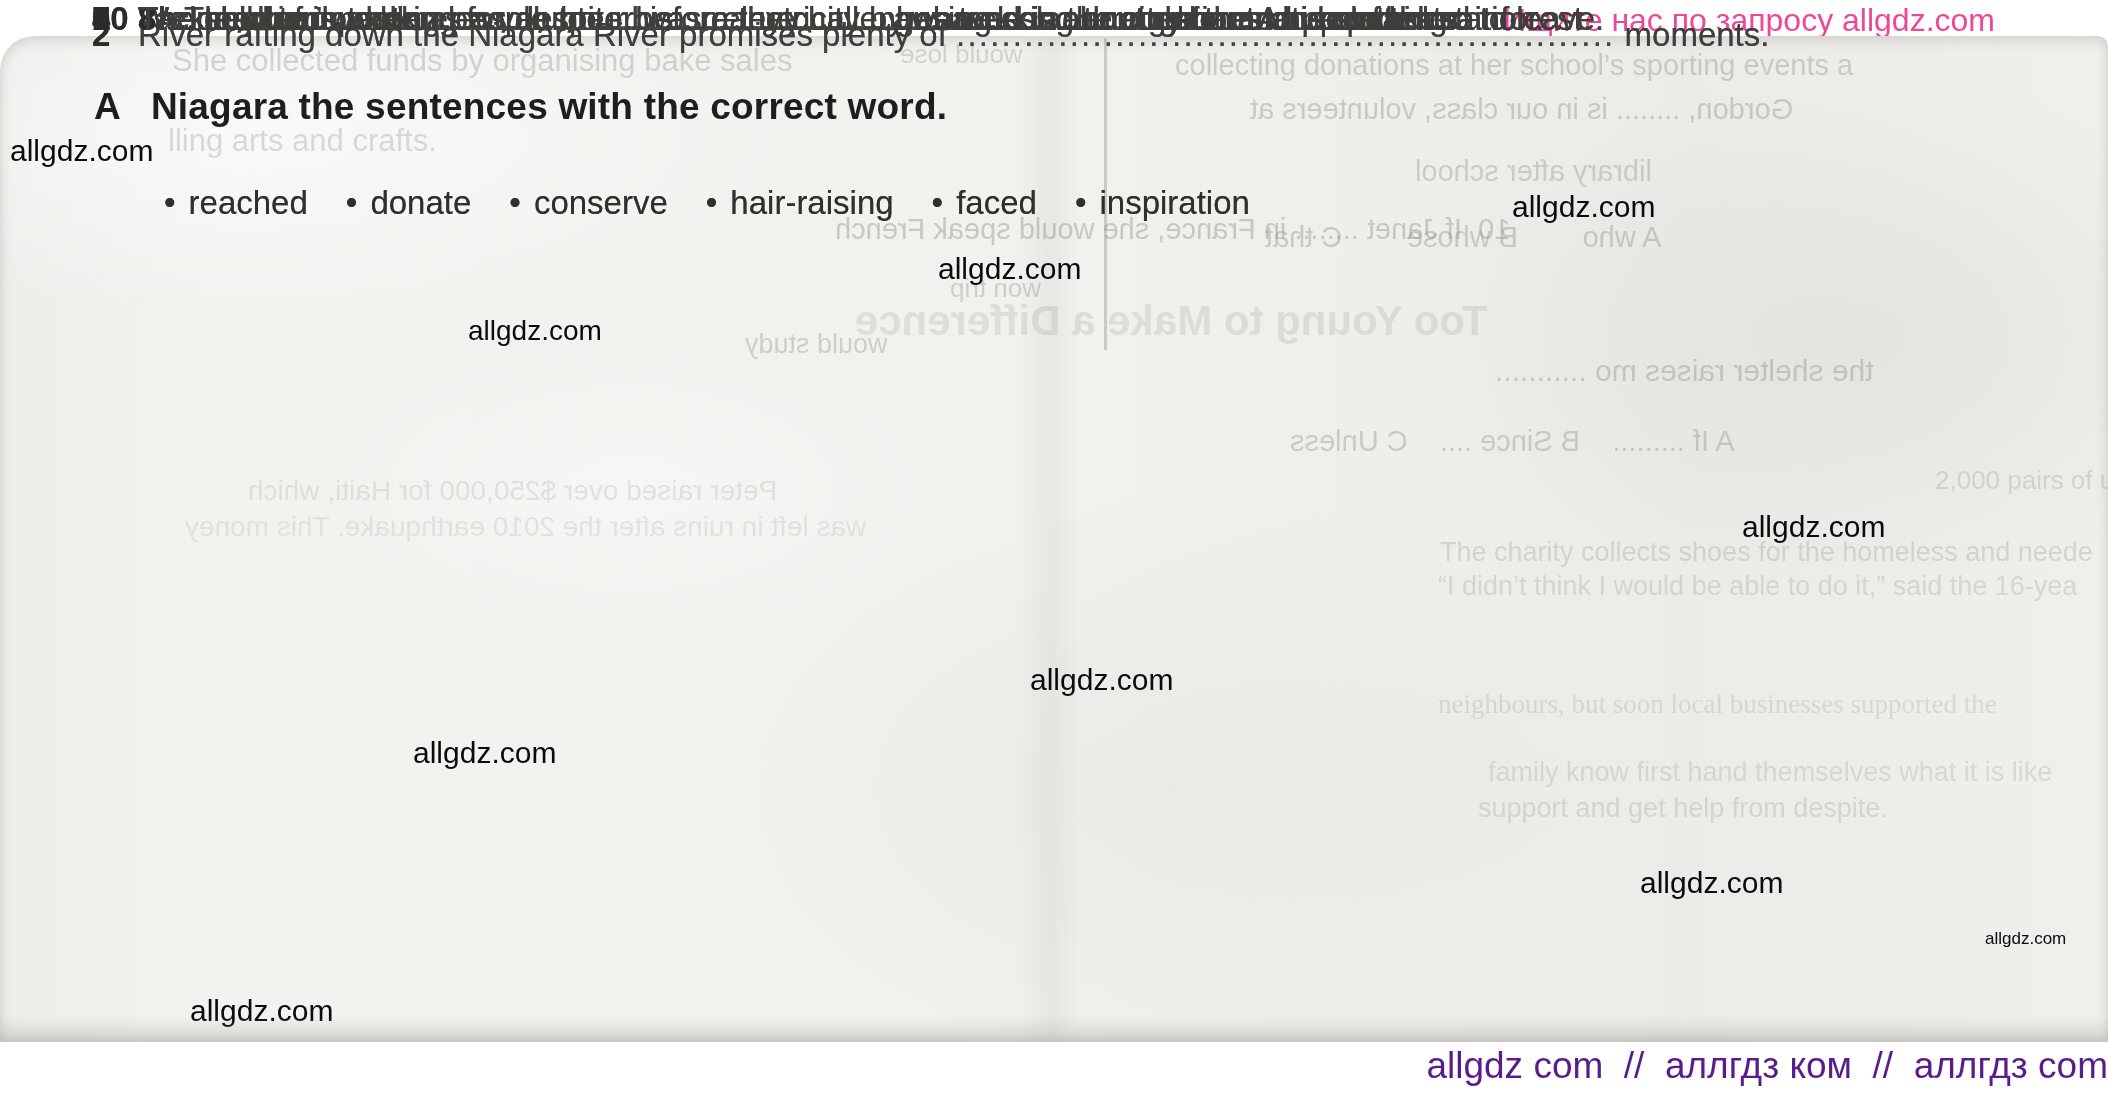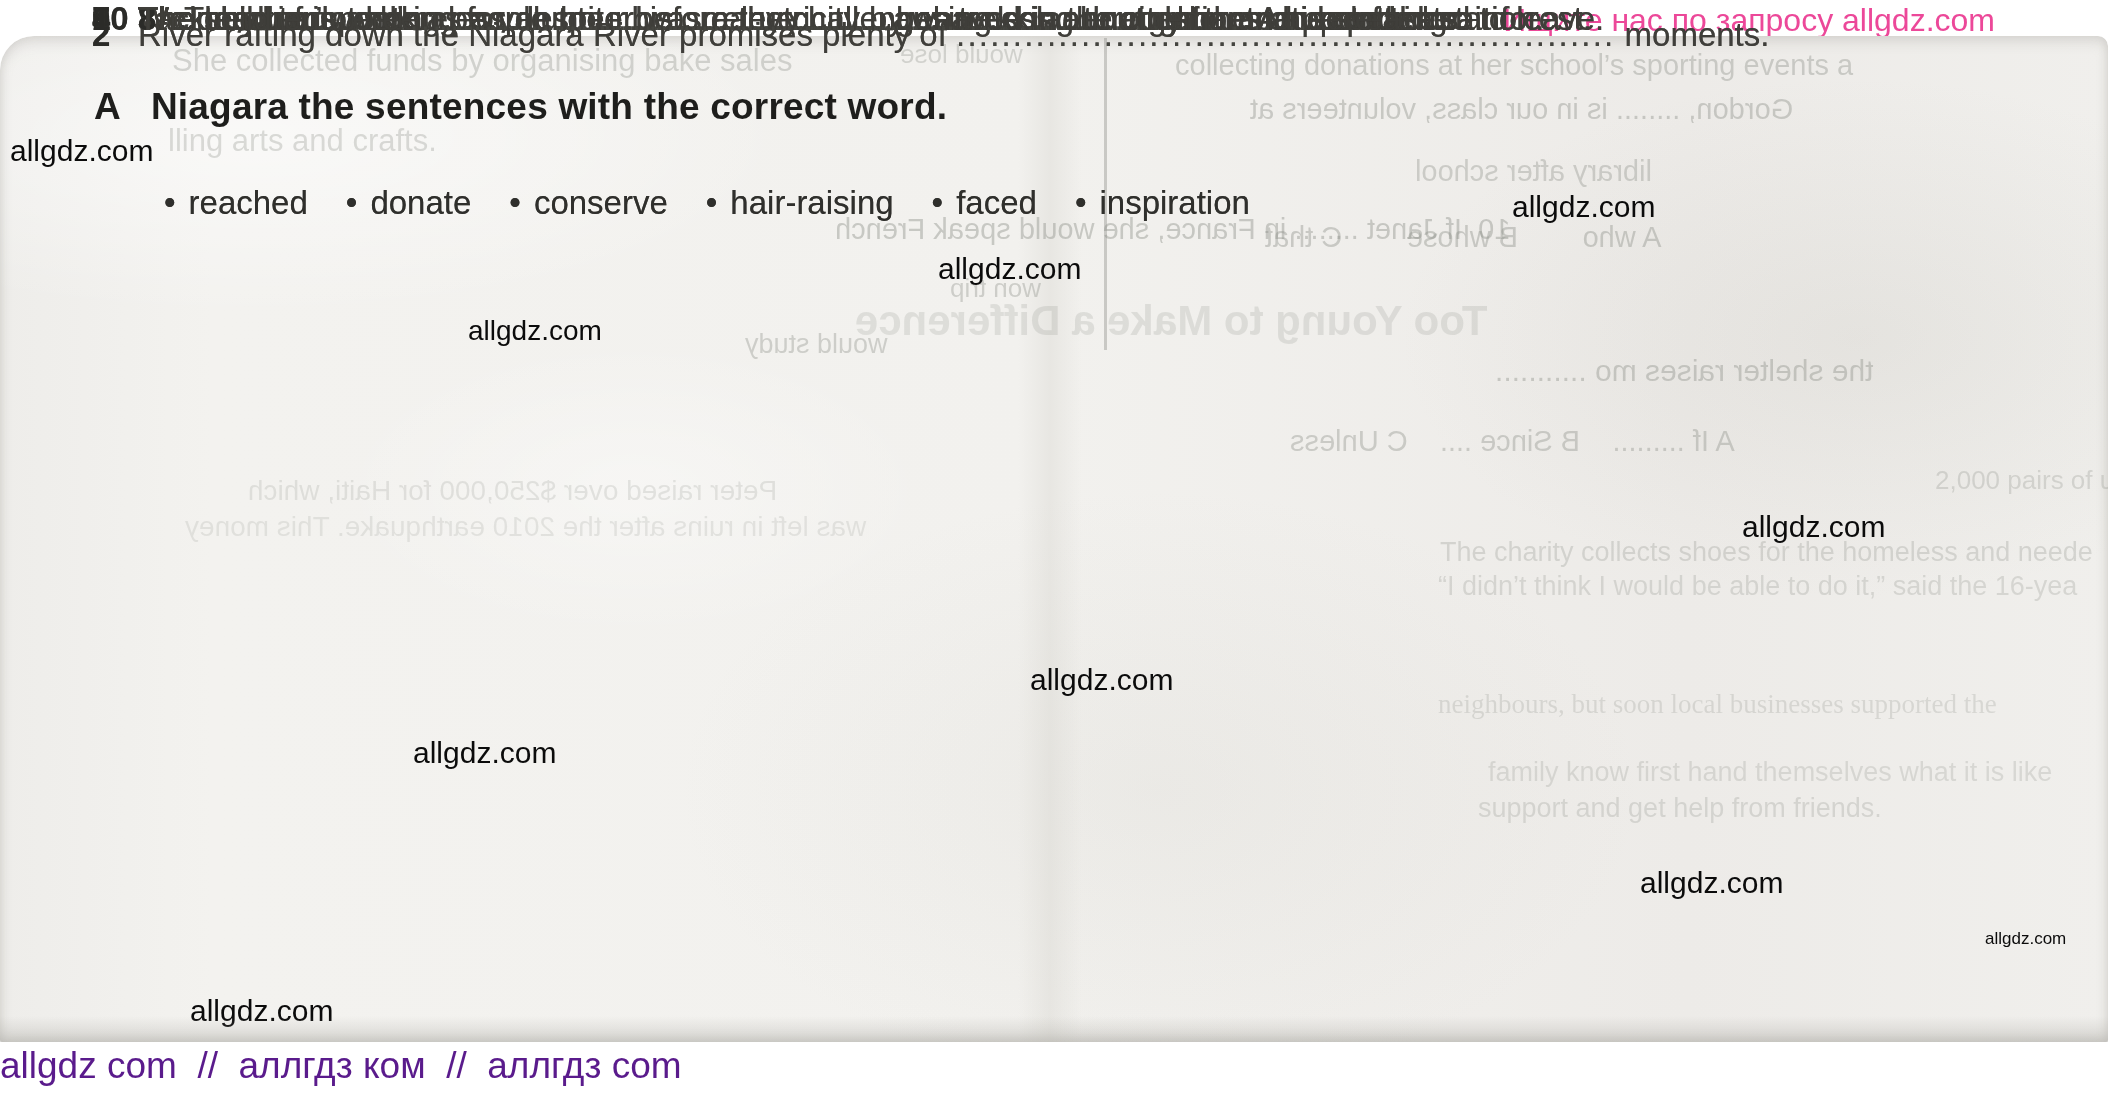--- a/index.html
+++ b/index.html
@@ -3,21 +3,21 @@
 <meta charset="utf-8">
 <style>
   html,body{margin:0;padding:0;background:#ffffff;}
   .stage{position:relative;width:2108px;height:1093px;overflow:hidden;
          font-family:"Liberation Sans",sans-serif;background:#ffffff;}
 
   
   .banner-top{position:absolute;top:1px;left:0;width:1995px;height:38px;
     text-align:right;font-size:32px;line-height:38px;color:#ec4899;white-space:pre;}
   .banner-bottom{position:absolute;top:1043px;left:0;width:2108px;height:50px;
-    text-align:left;font-size:37px;line-height:46px;color:#5a1b8c;white-space:pre;}
+    text-align:right;font-size:37px;line-height:46px;color:#5a1b8c;white-space:pre;}
 
   
   .paper{position:absolute;left:0;top:36px;width:2108px;height:1006px;
     background:
       radial-gradient(900px 300px at 12% 10%, rgba(255,255,255,.55), rgba(255,255,255,0) 60%),
       radial-gradient(700px 400px at 88% 30%, rgba(190,188,180,.20), rgba(190,188,180,0) 65%),
       radial-gradient(800px 500px at 55% 75%, rgba(200,198,190,.16), rgba(200,198,190,0) 60%),
       radial-gradient(500px 250px at 30% 45%, rgba(255,255,255,.35), rgba(255,255,255,0) 60%),
       linear-gradient(90deg,#eeedea 0%,#f3f2ef 10%,#f2f1ee 50%,#edebe8 80%,#f0efec 100%);
     border-radius:34px 10px 2px 2px;
@@ -82,21 +82,21 @@
         <div class="bleed mir" style="left: 745px; top: 294px; font-size: 27px; opacity: 0.36;">would study</div>
         <div class="bleed mir bold" style="left: 855px; top: 262px; font-size: 42px; opacity: 0.2;">Too Young to Make a Difference</div>
         <div class="bleed mir" style="left: 1495px; top: 318px; font-size: 30px; opacity: 0.4;">the shelter raises mo ...........</div>
         <div class="bleed mir" style="left: 1290px; top: 390px; font-size: 29px; opacity: 0.38;">A If .........    B Since ....    C Unless</div>
         <div class="bleed mir" style="left: 248px; top: 440px; font-size: 28px; opacity: 0.2;">Peter raised over $250,000 for Haiti, which</div>
         <div class="bleed mir" style="left: 185px; top: 476px; font-size: 28px; opacity: 0.18;">was left in ruins after the 2010 earthquake. This money</div>
         <div class="bleed" style="left: 1440px; top: 502px; font-size: 27px; opacity: 0.28;">The charity collects shoes for the homeless and neede</div>
         <div class="bleed" style="left: 1438px; top: 536px; font-size: 27px; opacity: 0.26;">“I didn’t think I would be able to do it,” said the 16-yea</div>
         <div class="bleed" style="left: 1438px; top: 654px; font-size: 27px; opacity: 0.24; font-family: Liberation Serif, serif;">neighbours, but soon local businesses supported the</div>
         <div class="bleed" style="left: 1488px; top: 722px; font-size: 27px; opacity: 0.24;">family know first hand themselves what it is like</div>
-        <div class="bleed" style="left: 1478px; top: 758px; font-size: 27px; opacity: 0.26;">support and get help from friends.</div>
+        <div class="bleed" style="left: 1478px; top: 758px; font-size: 27px; opacity: 0.26;">support and get help from despite.</div>
         <div class="bleed" style="left: 1935px; top: 430px; font-size: 26px; opacity: 0.28;">2,000 pairs of use</div>
       </div>
 
     <div class="heading" style="top: 50px;"><span class="hletter">A</span><span class="htitle">Niagara the sentences with the correct word.</span></div>
 
     <div class="wb-row wb1" style="top: 148px;"><span class="wb-item"><i class="b">•</i><span>reached</span></span><span class="wb-item"><i class="b">•</i><span>donate</span></span><span class="wb-item"><i class="b">•</i><span>conserve</span></span><span class="wb-item"><i class="b">•</i><span>hair-raising</span></span><span class="wb-item"><i class="b">•</i><span>faced</span></span><span class="wb-item"><i class="b">•</i><span>inspiration</span></span></div>
 
     <div style="position: absolute; left: 0px; top: -36px;">
         <div class="line s1" style="top: 0px;"><span class="num">1</span><span>We can </span><span class="dots">........................................</span><span> electricity by using solar energy.</span></div>
         <div class="line s2" style="top: 16px;"><span class="num">2</span><span>River rafting down the Niagara River promises plenty of </span><span class="dots">..........................................................</span><span> moments.</span></div>

